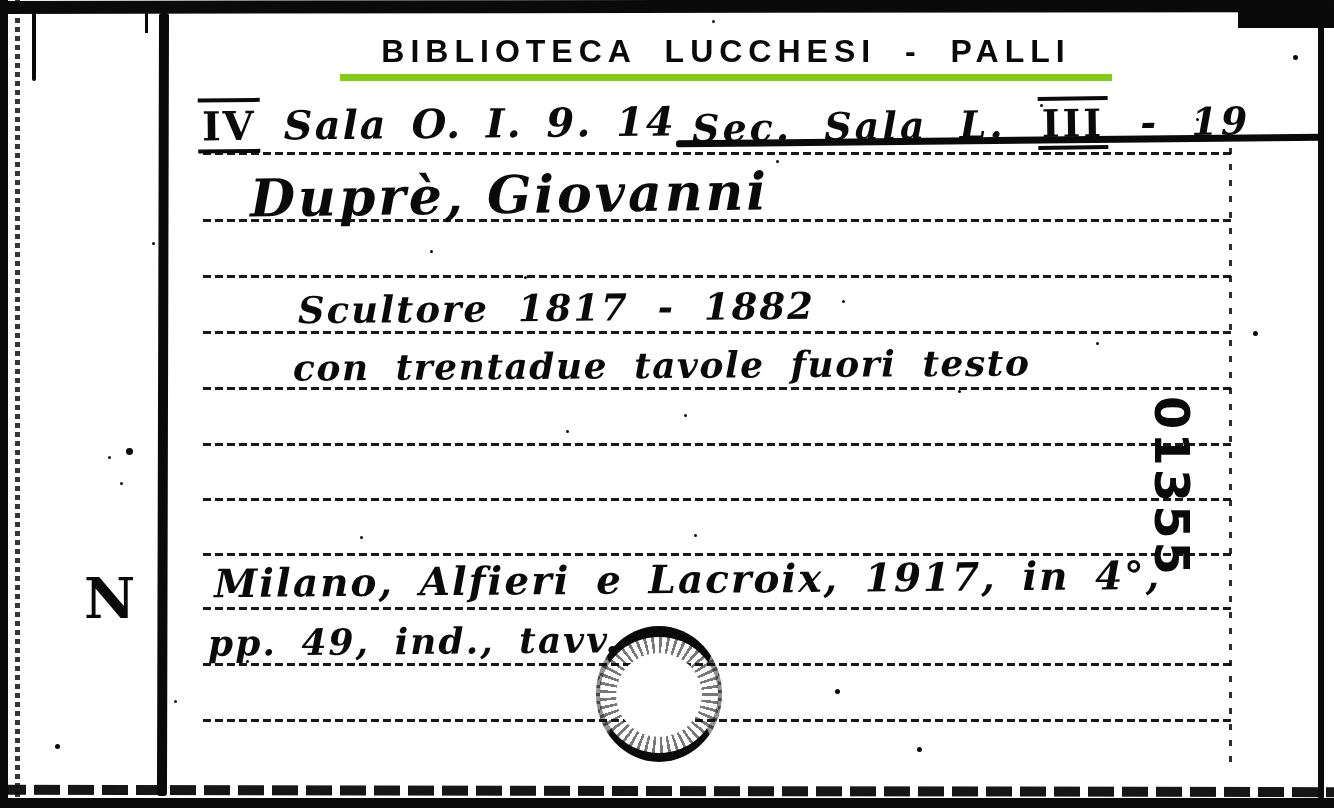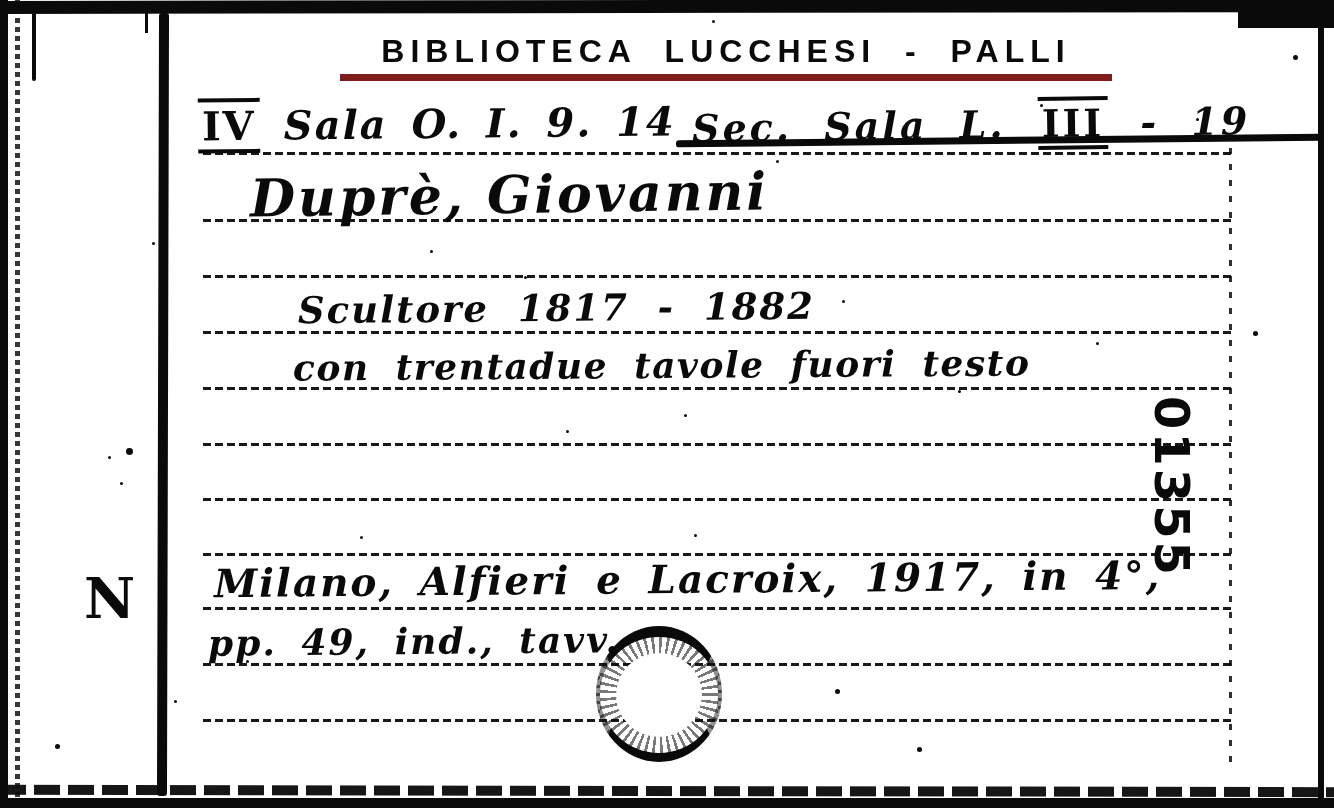--- a/index.html
+++ b/index.html
@@ -28,21 +28,21 @@
   .drip-a{position:absolute;left:32px;top:13px;width:4px;height:68px;background:#0a0a0a;border-radius:0 0 3px 3px;}
   .drip-b{position:absolute;left:145px;top:13px;width:3px;height:20px;background:#0a0a0a;}
   
   .ruled{position:absolute;left:203px;width:1030px;height:3px;opacity:.92;
     background:repeating-linear-gradient(90deg,#050505 0 8px,transparent 8px 12px);}
   
   .header{
     position:absolute;left:340px;top:33px;width:772px;
     text-align:center;font-size:32px;font-weight:bold;
     letter-spacing:6px;word-spacing:14px;
-    border-bottom:7px solid #7f1d1d;padding-bottom:4px;
+    border-bottom:7px solid #84cc16;padding-bottom:4px;
   }
   
   .hand{
     font-family:"DejaVu Serif", serif;
     font-style:italic;font-weight:bold;
     white-space:nowrap;color:#0a0a0a;
   }
   .shelfmark{position:absolute;left:198px;top:100px;font-size:40px;letter-spacing:2px;word-spacing:8px;transform:rotate(-0.6deg);}
   .roman{border-top:4px solid #0a0a0a;border-bottom:4px solid #0a0a0a;padding:0 4px;font-style:normal;}
   .old-shelfmark{position:absolute;left:692px;top:102px;font-size:38px;letter-spacing:3px;word-spacing:16px;transform:rotate(-0.8deg);}

